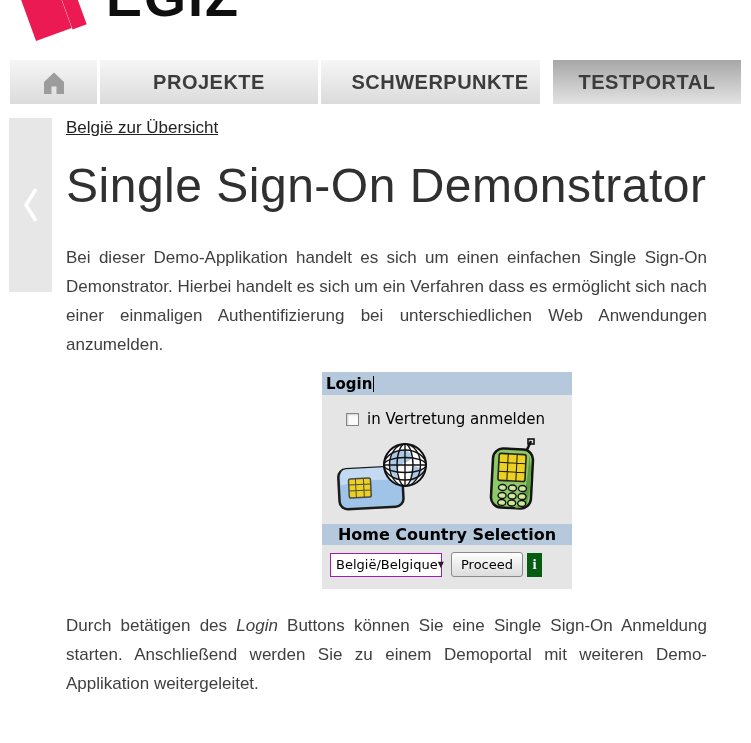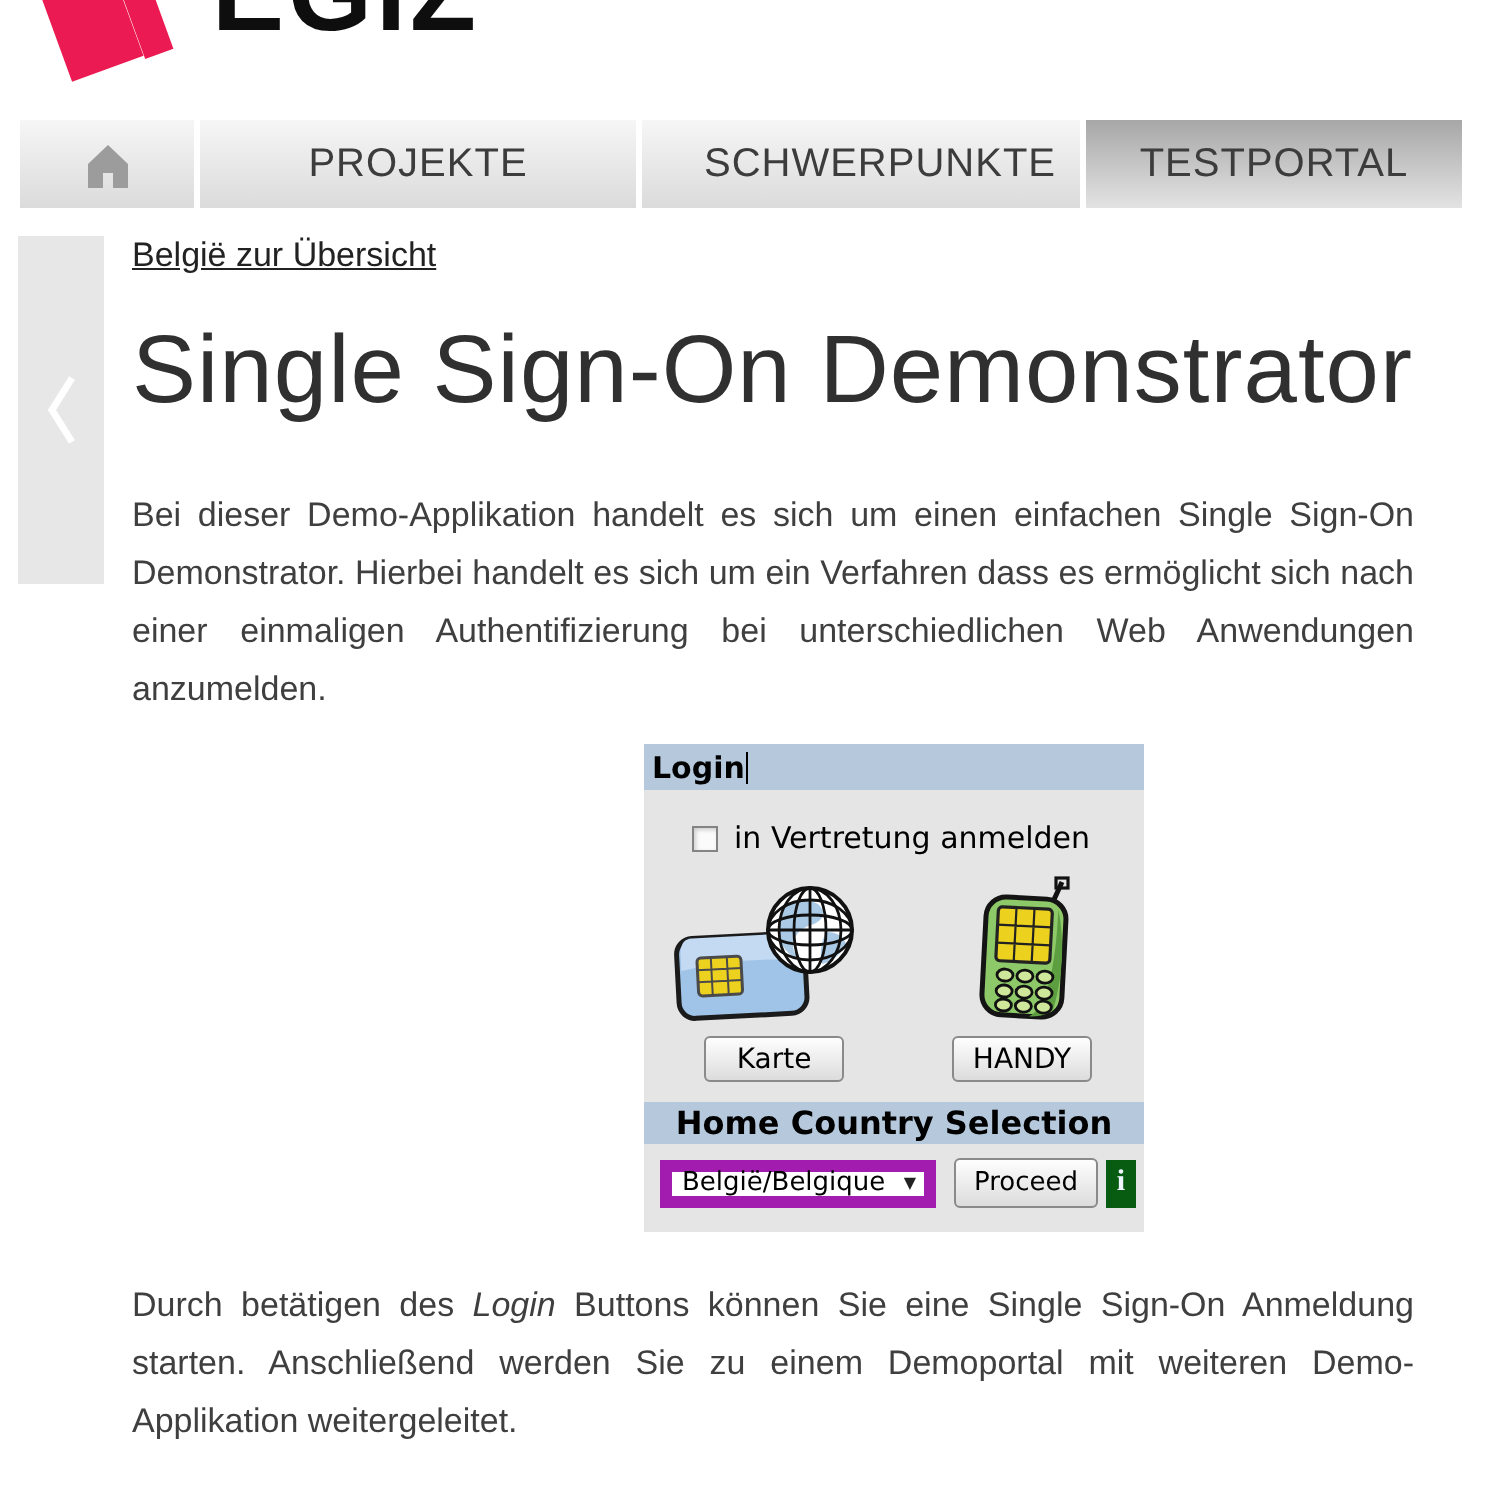--- a/index.html
+++ b/index.html
@@ -10,26 +10,26 @@
   
   .logo-strip { position:relative; height:42px; overflow:hidden; }
   .logo-mark-a { position:absolute; left:26px; top:-16px; width:38px; height:52px;
                  background:#ec1a52; transform:rotate(-20deg); }
   .logo-mark-b { position:absolute; left:66px; top:-8px; width:15px; height:36px;
                  background:#ec1a52; transform:rotate(-20deg); }
   .logo-text { position:absolute; left:106px; top:-34px; font-size:54px; font-weight:bold;
                color:#0e0e0e; letter-spacing:2px; }
 
   
-  .nav { display:flex; margin-top:18px; padding-left:10px; height:44px; }
+  .nav { display:flex; margin-top:18px; padding-left:10px; height:44px;font-weight:bold; }
   .nav-home { width:87px; }
   .nav-tab { display:flex; align-items:center; justify-content:center;
              background:linear-gradient(#f6f6f6,#dbdbdb); cursor:pointer; }
   .nav-home, .tab-1 { margin-right:3px; }
-  .tab-1 { width:218px; } .tab-2 { width:219px; margin-right:3px;padding-left:19px; } .tab-3 { width:188px; }
+  .tab-1 { width:218px; } .tab-2 { width:219px; margin-right:13px;padding-left:19px; } .tab-3 { width:188px; }
   .nav-tab span { font-size:20px; color:#3c3c3c; letter-spacing:0.5px; }
   .nav-tab.active { background:linear-gradient(#a7a7a7,#e3e3e3); }
 
   
   .rail { position:absolute; left:9px; top:118px; width:43px; height:174px;
           background:#e7e7e7; display:flex; align-items:center; justify-content:center; }
 
   
   .content { position:relative; margin:14px 0 0 66px; width:641px; }
   .back-link { font-size:17px; color:#222; text-decoration:underline; cursor:pointer; display:inline-block; }
@@ -56,21 +56,21 @@
   .btn-row { display:flex; margin-top:4px; }
   .w-btn { font-family:"DejaVu Sans", sans-serif; font-size:14px; color:#000;
            background:linear-gradient(#fefefe,#dcdcdc); border:1px solid #8a8a8a;
            border-radius:3px; height:23px; width:70px; cursor:pointer; }
   .btn-karte { margin-left:30px; }
   .btn-handy { margin-left:54px; }
   .local-link { margin-top:17px; text-align:center; font-size:13px; color:#000; cursor:pointer; }
   .hcs-header { margin-top:10px; height:21px; background:#b5c8dc; display:flex;
                 align-items:center; justify-content:center; font-size:16px; font-weight:bold; color:#000; }
   .hcs-row { display:flex; align-items:center; margin:7px 0 0 8px; }
-  .select { width:138px; height:24px; background:#fff; border:6px solid #a21caf;
+  .select { width:112px; height:24px; background:#fff; border:1px solid #a21caf;
             display:flex; align-items:center; justify-content:space-between;
             padding:0 4px 0 5px; font-size:13px; color:#000; cursor:pointer; }
   .sel-arrow { font-size:8px; color:#222; }
   .btn-proceed { width:72px; height:25px; font-size:13px; margin-left:9px; }
   .info-box { width:15px; height:24px; background:#085c12; margin-left:4px;
               display:flex; align-items:center; justify-content:center;
               font-family:"Liberation Serif", serif; font-weight:bold; font-size:15px;
               color:#eef6ff; cursor:pointer; }
 </style>
 </head>
@@ -158,24 +158,20 @@
                 <ellipse cx="27" cy="58" rx="4" ry="3"></ellipse>
                 <ellipse cx="37" cy="58" rx="4" ry="3"></ellipse>
               <ellipse cx="17" cy="65" rx="4" ry="3"></ellipse>
                 <ellipse cx="27" cy="65" rx="4" ry="3"></ellipse>
                 <ellipse cx="37" cy="65" rx="4" ry="3"></ellipse>
             </g>
           </g>
         </svg>
       </div>
 
-      <div class="btn-row">
-        <button class="w-btn btn-karte">Karte</button>
-        <button class="w-btn btn-handy">HANDY</button>
-      </div>
 
 
       <div class="hcs-header">Home Country Selection</div>
 
       <div class="hcs-row">
         <div class="select">
           <span>België/Belgique</span>
           <span class="sel-arrow">▼</span>
         </div>
         <button class="w-btn btn-proceed">Proceed</button>

